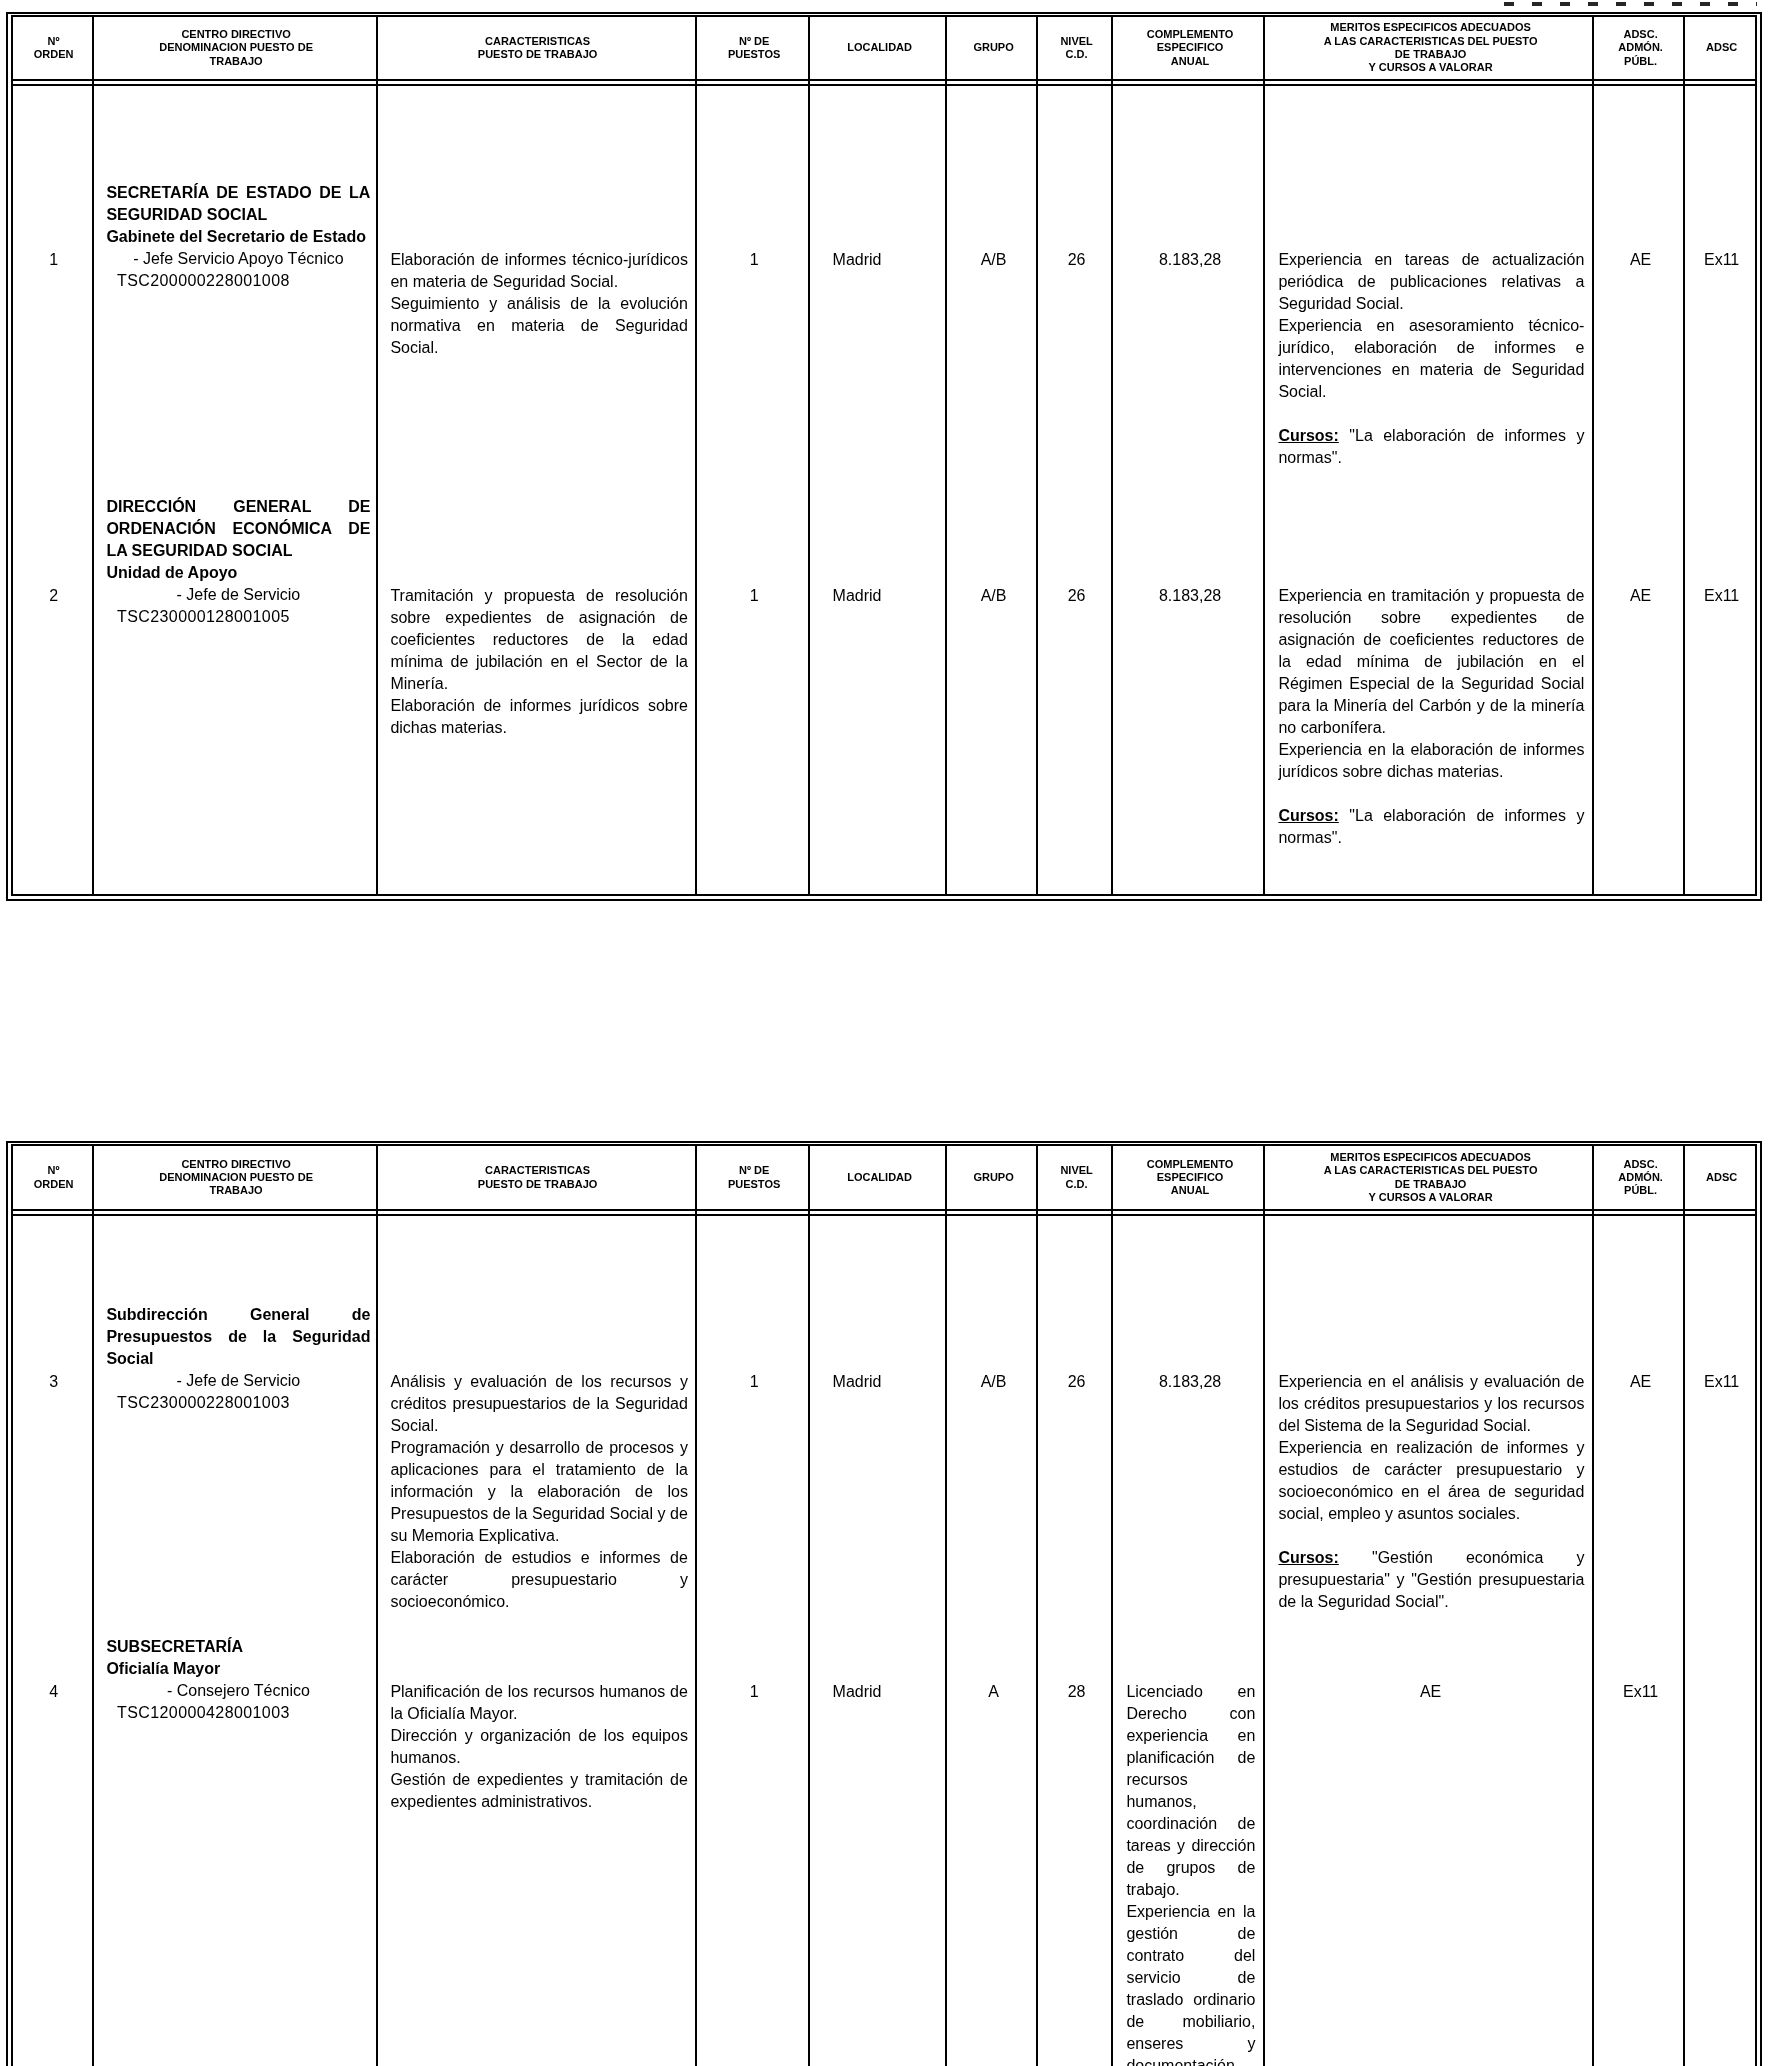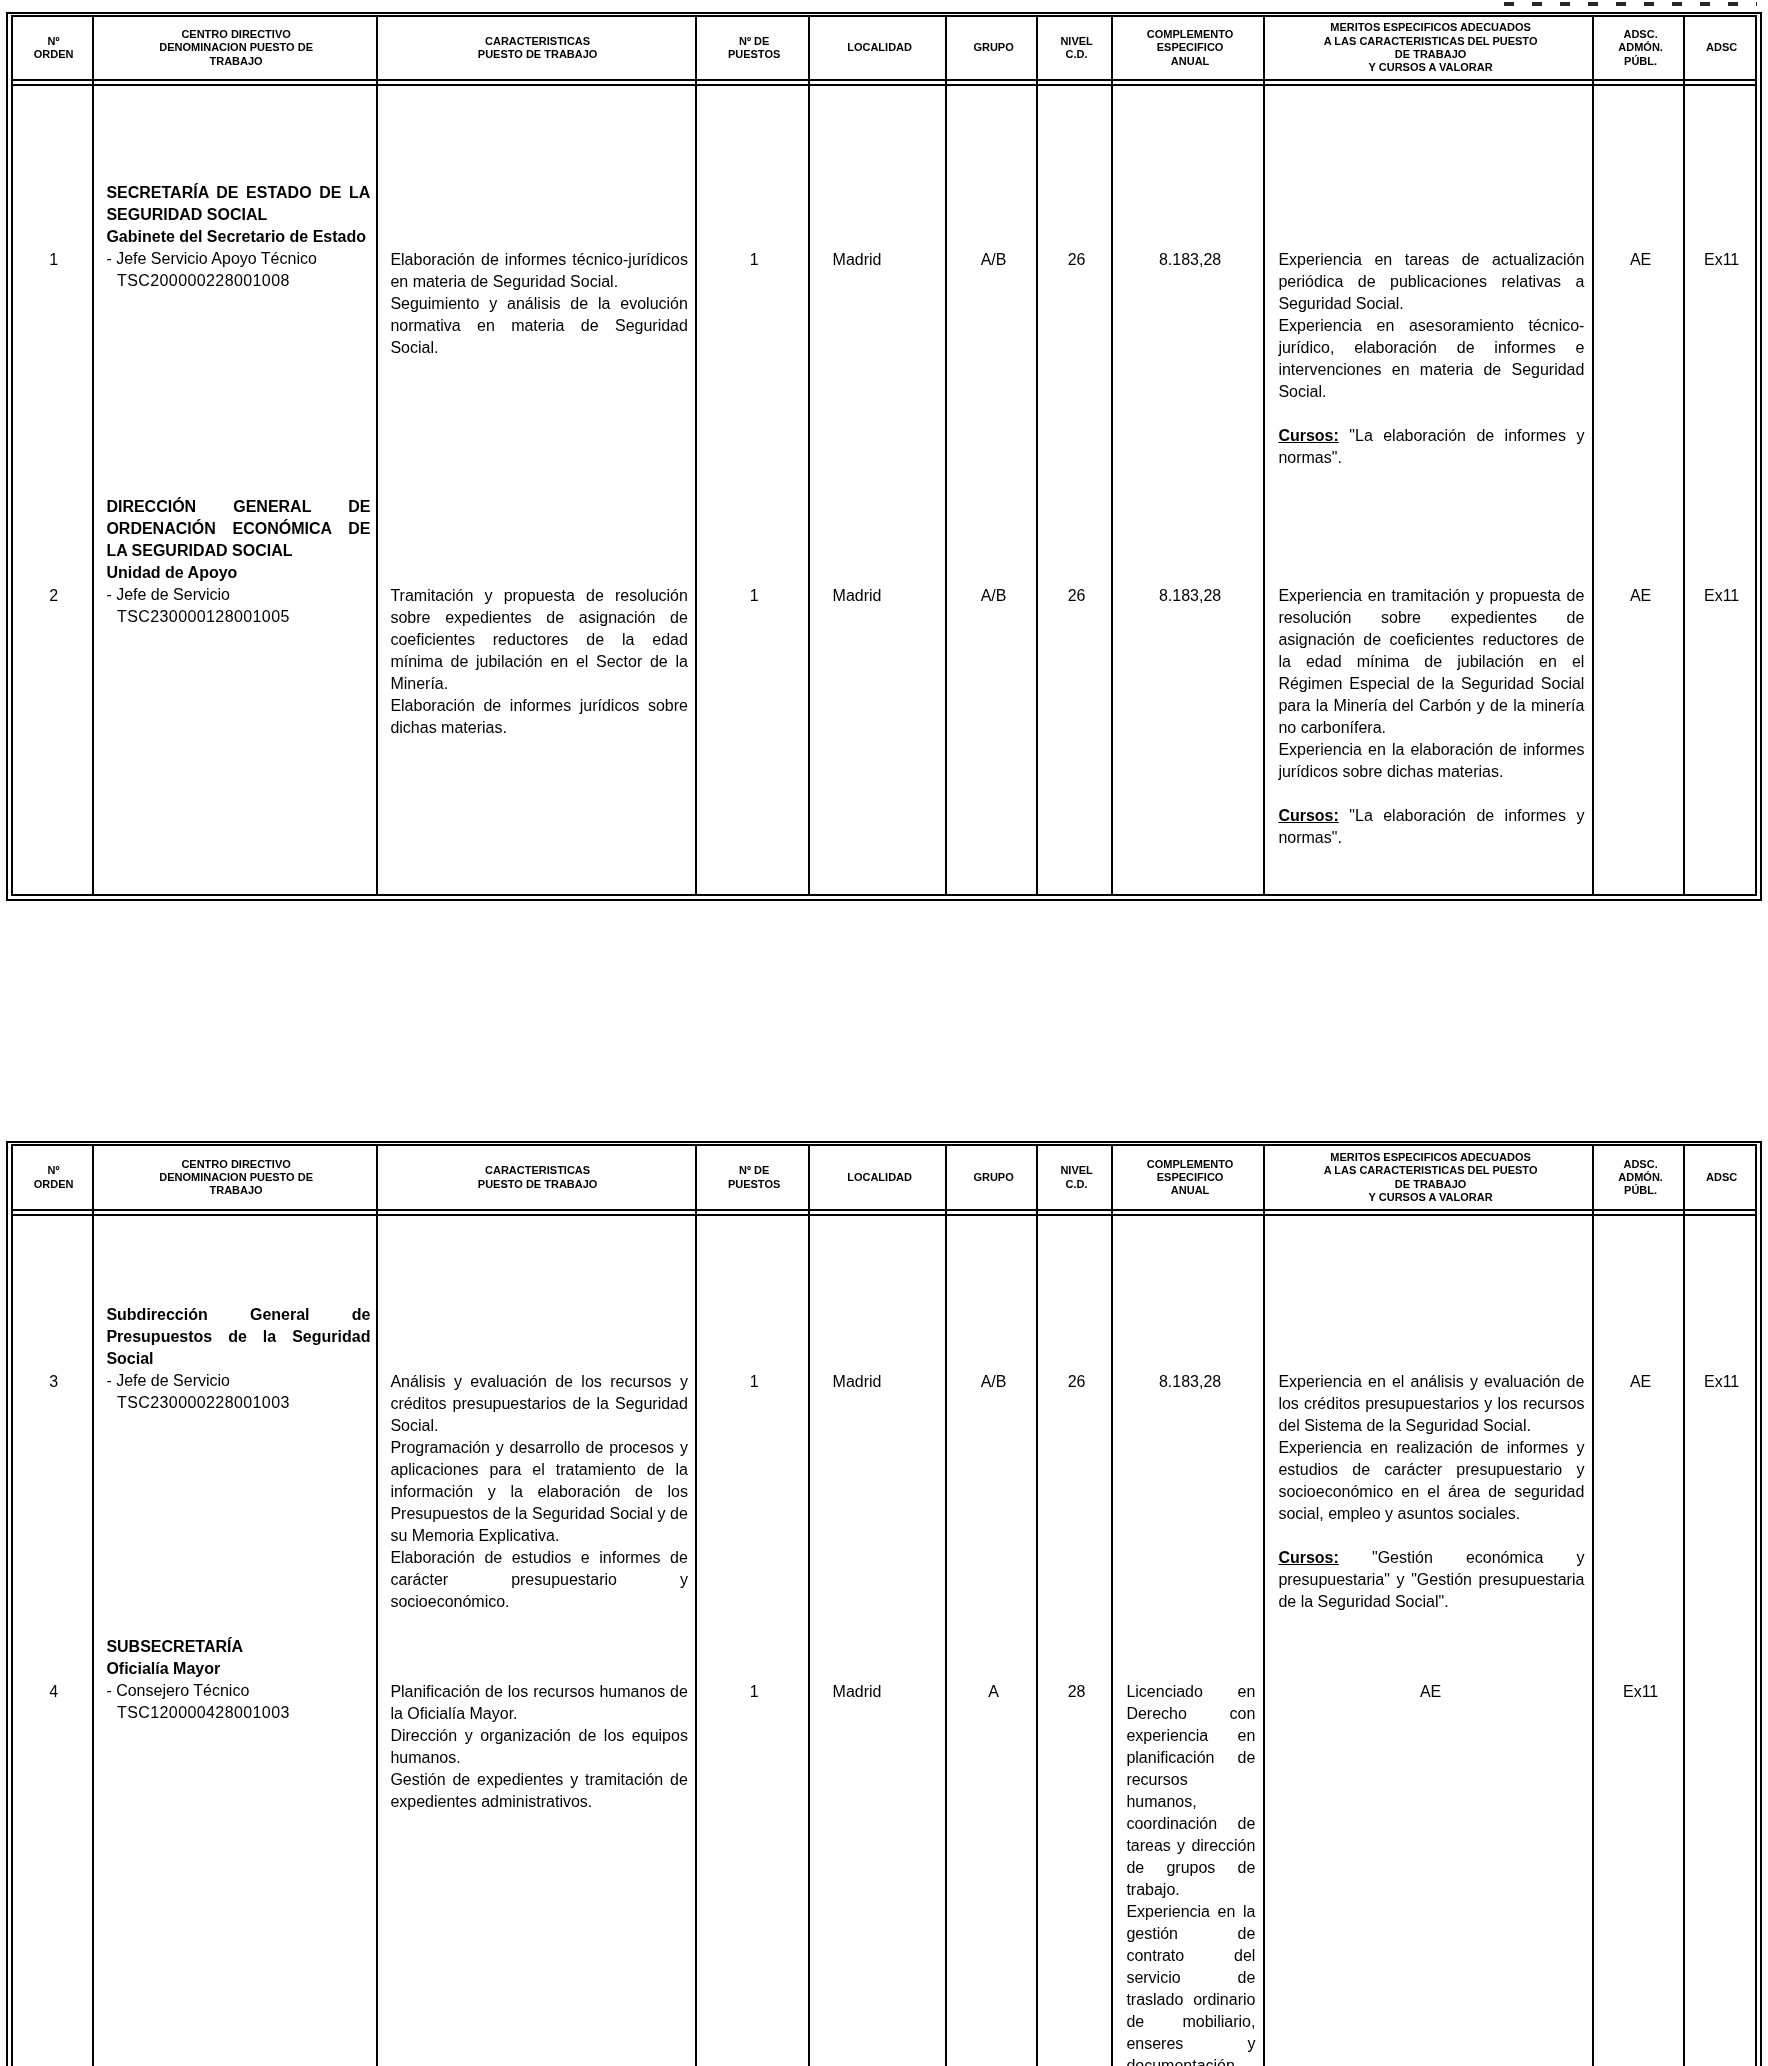--- a/index.html
+++ b/index.html
@@ -40,21 +40,21 @@
     grid-template-columns:81px 284px 319px 114px 137px 91px 75px 152px 329px 91px 71px;
     font-size:16px;line-height:22px;
   }
   .cell{box-sizing:border-box;min-width:0;}
   .center{text-align:center;}
   .c-centro{padding:0 7.7px 0 12.3px;}
   .c-caract{padding:0 9.2px 0 12.3px;text-align:justify;}
   .c-meritos{padding:0 10.7px 0 12.3px;text-align:justify;}
   .c-localidad{padding-left:21.5px;}
   .heading-block div{font-weight:bold;text-align:justify;}
-  .puesto{text-align:left;}
+  .puesto{text-align:center;}
   .codigo{margin-left:10.7px;letter-spacing:0.4px;}
   .para{margin:0;}
   .cursos-line{margin-top:22px;}
   .cursos-label{font-weight:bold;text-decoration:underline;}
 </style>
 </head>
 <body>
 
 <div class="page">
   <div class="artifact"></div>

